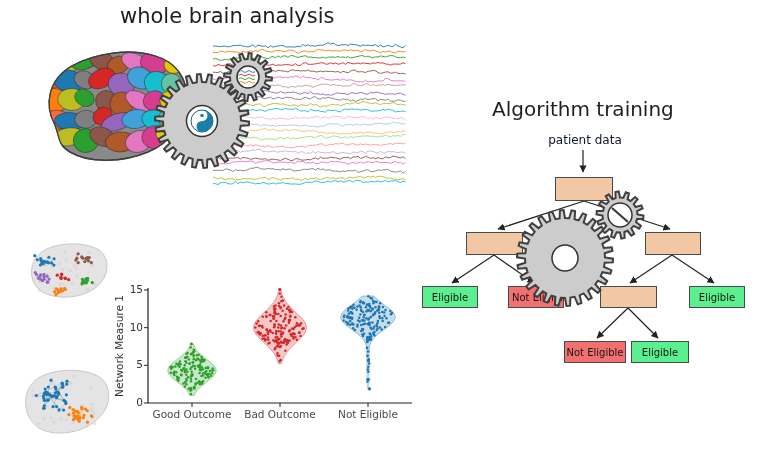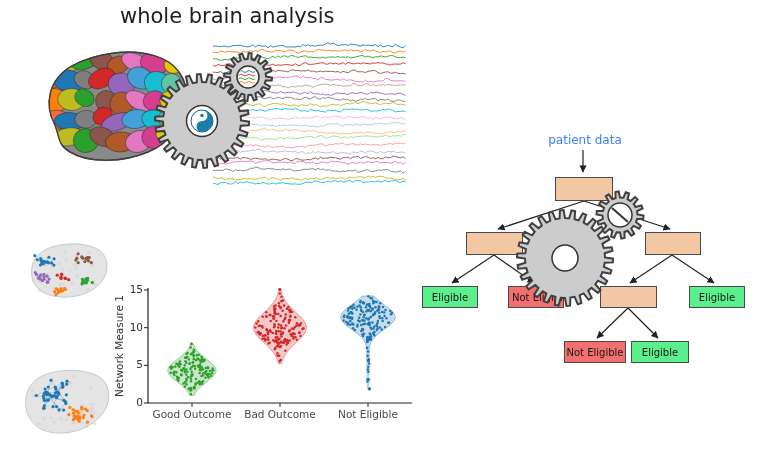--- a/index.html
+++ b/index.html
@@ -2,34 +2,35 @@
 <html><head>
 <meta charset="utf-8">
 <style>
   html,body{margin:0;padding:0;background:#fff}
   #app{position:relative;width:768px;height:457px;background:#ffffff;overflow:hidden;
        font-family:"DejaVu Sans", sans-serif;}
   .title{position:absolute;color:#1e1e1e;z-index:4;white-space:nowrap}
   #title-left{left:120px;top:4px;font-size:21px}
   #title-right{left:492px;top:97px;font-size:20px}
   #patient-label{position:absolute;left:543px;top:133px;width:84px;text-align:center;
-       font-size:12px;color:#3b82f6;z-index:4}
+       font-size:12px;color:#0f172a;z-index:4}
   svg.layer{position:absolute;left:0;top:0}
   #art{z-index:1}
   #overlay{z-index:3}
   .tnode{position:absolute;z-index:2;border:1.5px solid #4a4a4a;box-sizing:border-box;
        display:flex;align-items:center;justify-content:center;font-size:10px;color:#151515;
        white-space:nowrap;overflow:hidden}
 </style>
 </head>
 <body>
 
 <div id="app">
 
   <div class="title" id="title-left">whole brain analysis</div>
+  <div class="title" id="title-right">Algorithm training</div>
   <div id="patient-label">patient data</div>
 
   <svg id="art" class="layer" width="768" height="457">
     <defs>
       <marker id="ah" markerWidth="7" markerHeight="7" refX="5.5" refY="3" orient="auto">
         <path d="M0,0 L6,3 L0,6 Z" fill="#222"></path>
       </marker>
       <clipPath id="bigBrainClip">
           <path id="bigBrainClipPath" d="M55,125 C44,105 48,80 72,66 C95,53 130,48 155,56 C175,62 188,78 186,98 C184,122 172,142 148,152 C124,162 90,164 70,152 C58,145 60,138 55,125 Z"></path>
         </clipPath>

